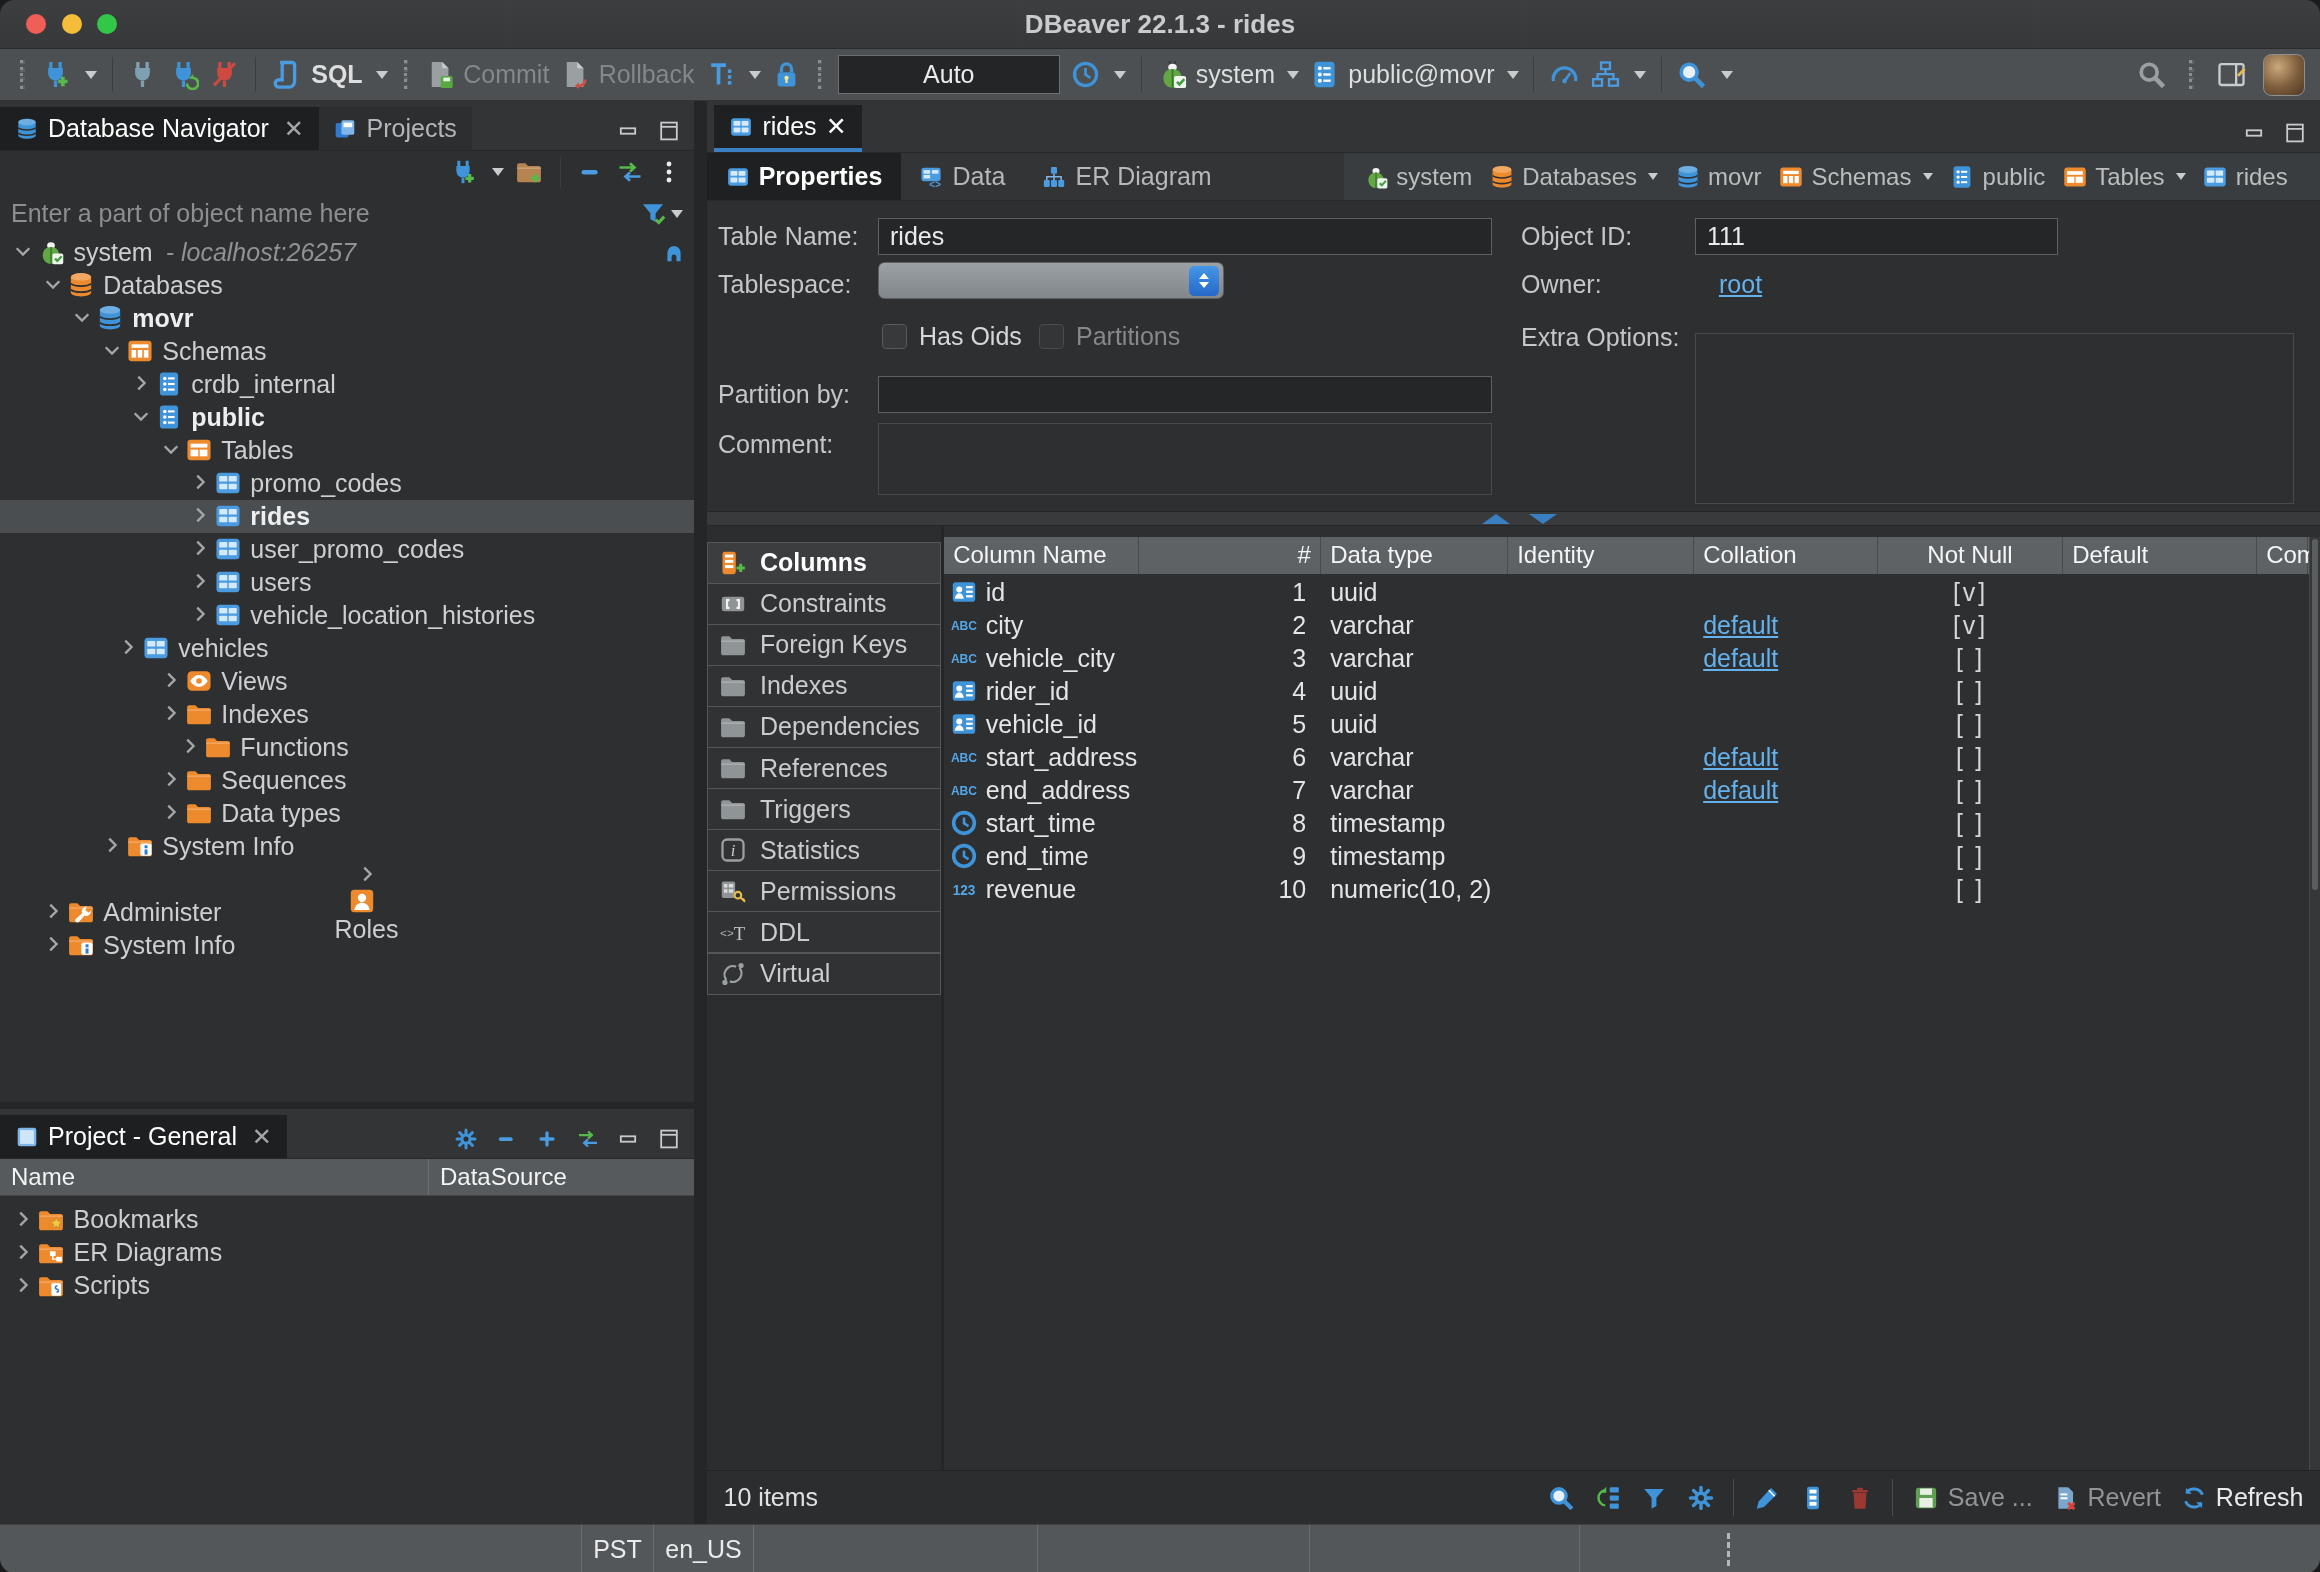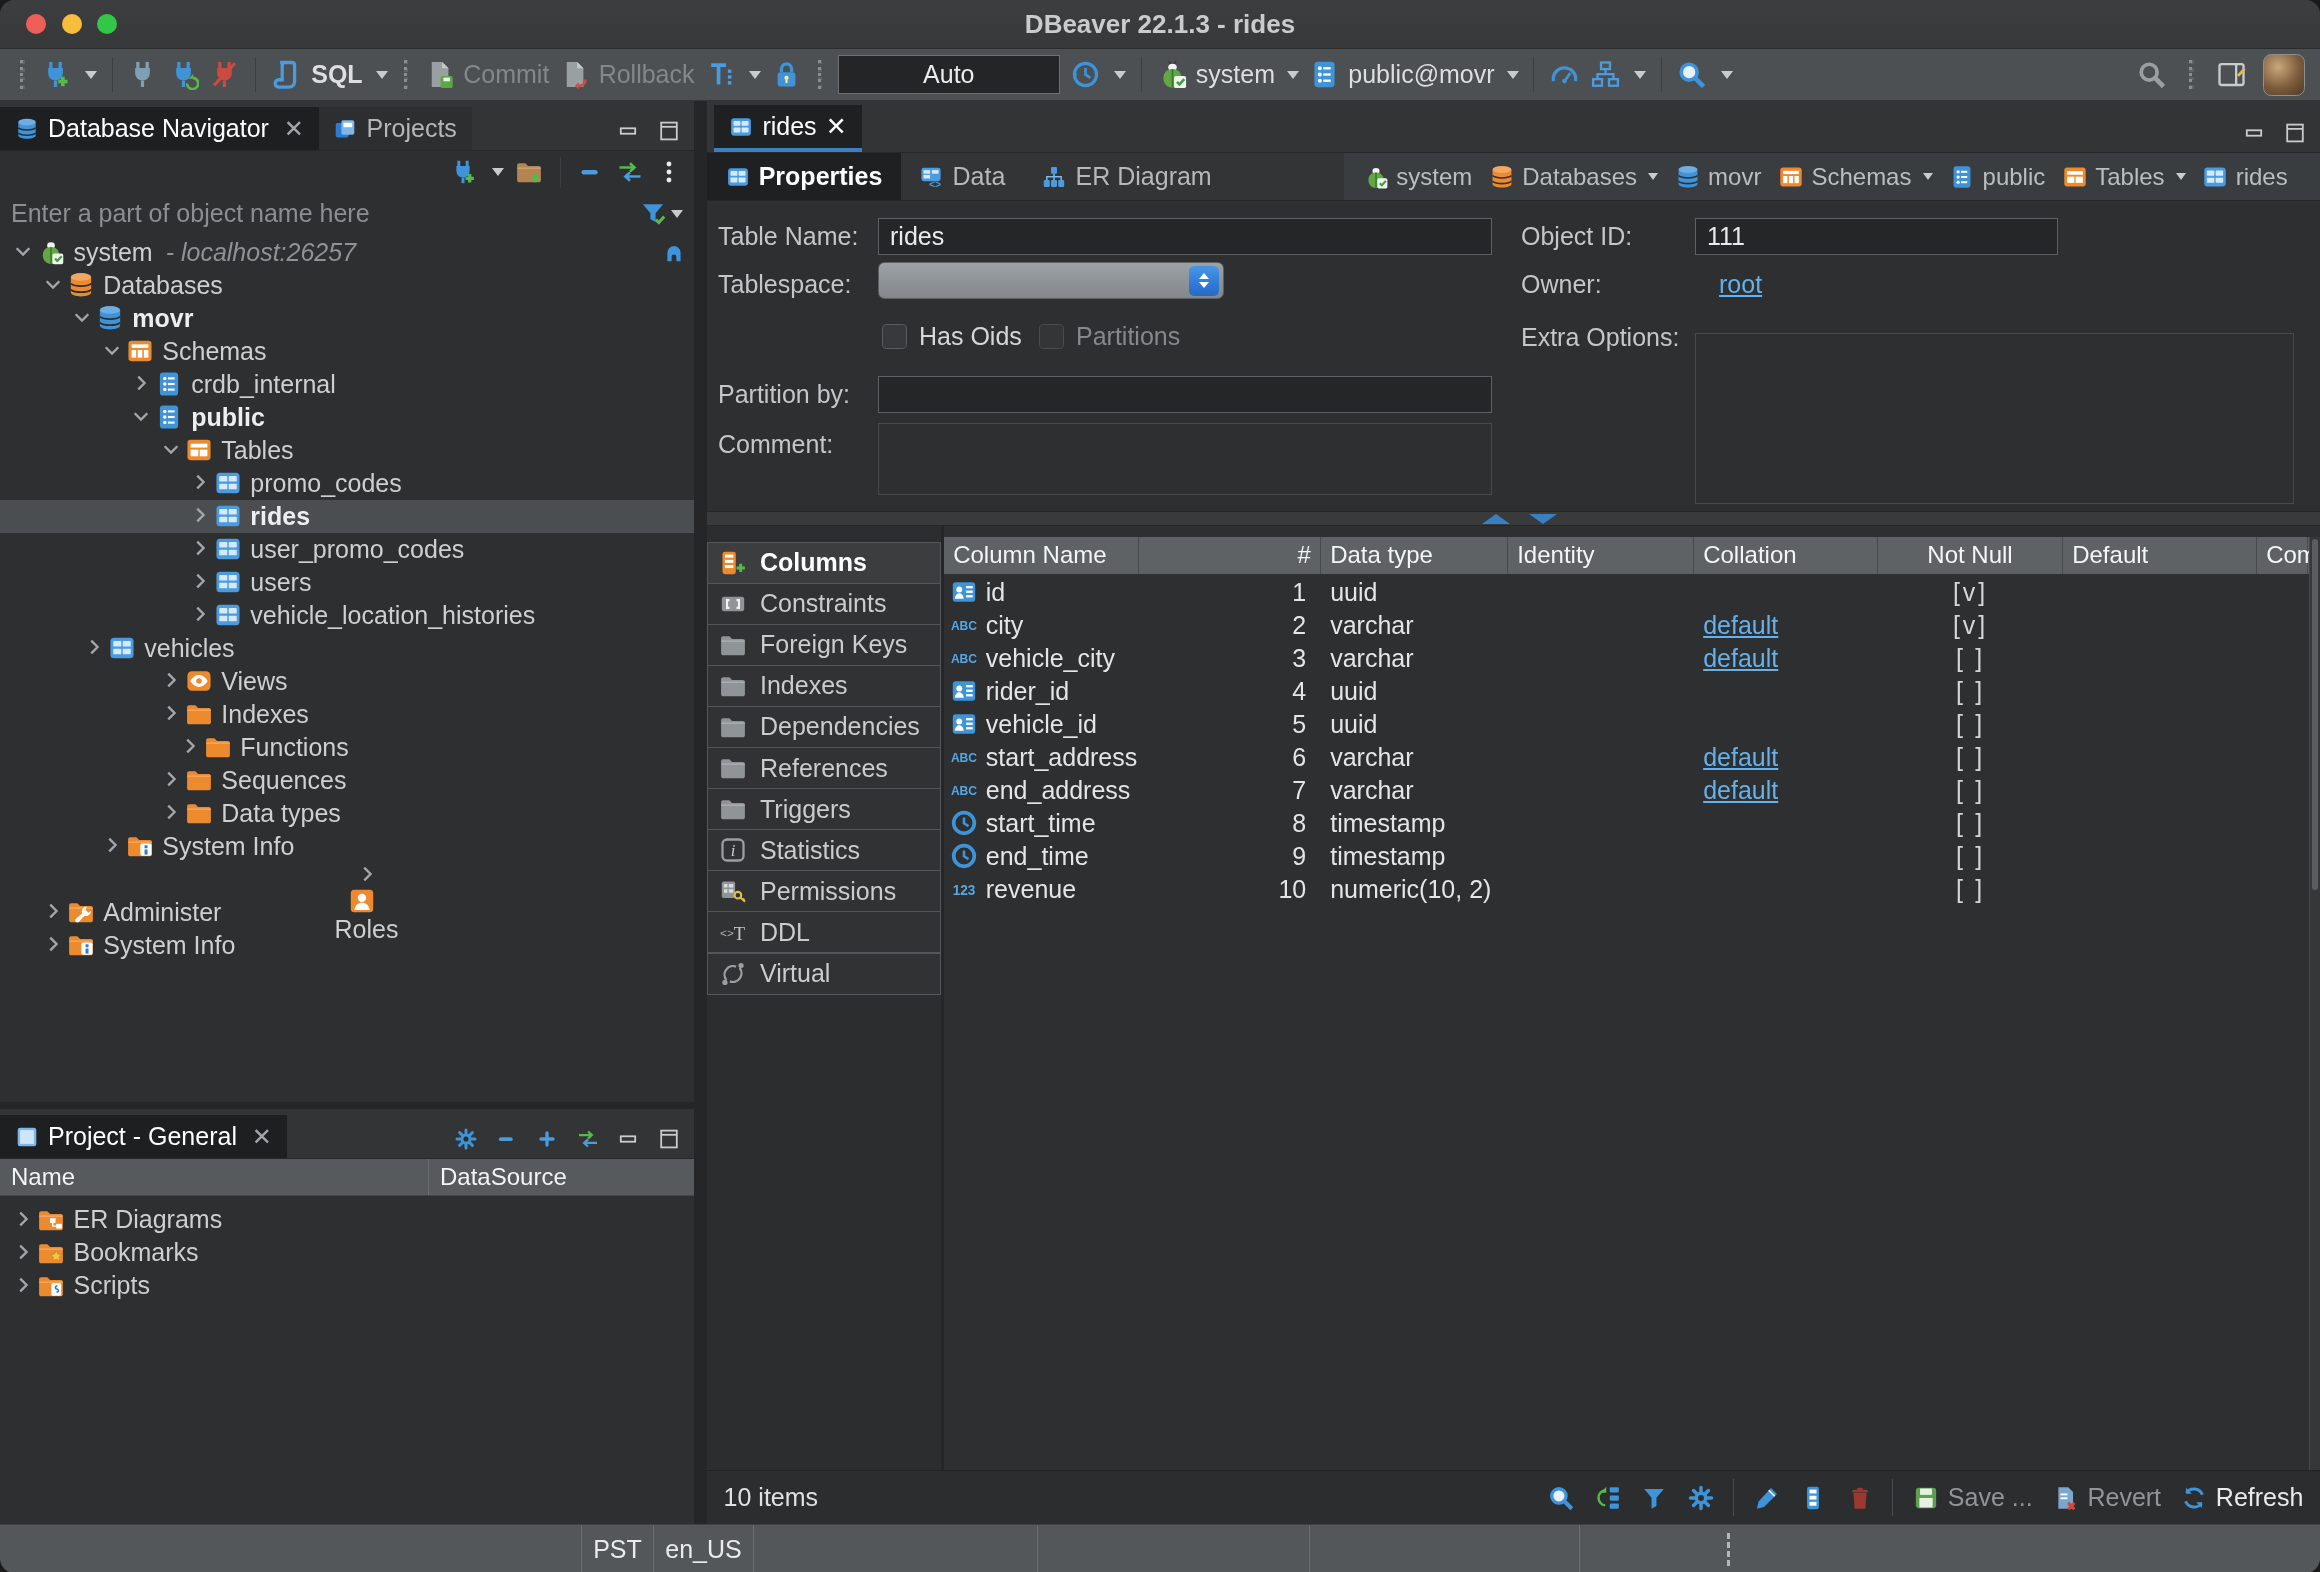--- a/index.html
+++ b/index.html
@@ -646,21 +646,21 @@
                 <svg viewBox="0 0 16 16" xmlns="http://www.w3.org/2000/svg">
                   <rect x="1.4" y="2.2" width="13.2" height="11.6" rx="2" fill="#4a9be0"></rect>
                   <rect x="3" y="4" width="4.6" height="3.2" rx=".5" fill="#d4e9fa"></rect>
                   <rect x="8.4" y="4" width="4.6" height="3.2" rx=".5" fill="#d4e9fa"></rect>
                   <rect x="3" y="8.4" width="4.6" height="3.2" rx=".5" fill="#d4e9fa"></rect>
                   <rect x="8.4" y="8.4" width="4.6" height="3.2" rx=".5" fill="#d4e9fa"></rect>
                 </svg>
               </span>
               <span class="tlabel">vehicle_location_histories</span>
             </div>
-            <div class="trow" style="padding-left: 80px;">
+            <div class="trow" style="padding-left: 114px;">
               <span class="arr">
                 <svg viewBox="0 0 16 16" xmlns="http://www.w3.org/2000/svg">
                   <path d="m6 3.4 4.6 4.6L6 12.6" stroke="#a3a7a9" stroke-width="1.7" fill="none"></path>
                 </svg>
               </span>
               <span class="ic">
                 <svg viewBox="0 0 16 16" xmlns="http://www.w3.org/2000/svg">
                   <rect x="1.4" y="2.2" width="13.2" height="11.6" rx="2" fill="#4a9be0"></rect>
                   <rect x="3" y="4" width="4.6" height="3.2" rx=".5" fill="#d4e9fa"></rect>
                   <rect x="8.4" y="4" width="4.6" height="3.2" rx=".5" fill="#d4e9fa"></rect>
@@ -871,41 +871,41 @@
             <div class="trow" style="padding-left: 9.2px;">
               <span class="arr">
                 <svg viewBox="0 0 16 16" xmlns="http://www.w3.org/2000/svg">
                   <path d="m6 3.4 4.6 4.6L6 12.6" stroke="#a3a7a9" stroke-width="1.7" fill="none"></path>
                 </svg>
               </span>
               <span class="ic">
                 <svg viewBox="0 0 16 16" xmlns="http://www.w3.org/2000/svg">
                   <path d="M1.2 4.2c0-.7.5-1.2 1.2-1.2h3.5l1.6 1.6h6.1c.7 0 1.2.5 1.2 1.2v6.9c0 .7-.5 1.2-1.2 1.2H2.4c-.7 0-1.2-.5-1.2-1.2z" fill="#ee8a2e"></path>
                   <path d="M1.2 5.8h13.6" stroke="#fff" stroke-opacity=".3" stroke-width=".7"></path>
+                  <path d="m11 6.6 1 2 2.2.3-1.6 1.5.4 2.2-2-1.1-2 1.1.4-2.2-1.6-1.5 2.2-.3z" fill="#f4c542" stroke="#b98a1e" stroke-width=".4"></path>
+                </svg>
+              </span>
+              <span class="tlabel">Bookmarks</span>
+            </div>
+            <div class="trow" style="padding-left: 9.2px;">
+              <span class="arr">
+                <svg viewBox="0 0 16 16" xmlns="http://www.w3.org/2000/svg">
+                  <path d="m6 3.4 4.6 4.6L6 12.6" stroke="#a3a7a9" stroke-width="1.7" fill="none"></path>
+                </svg>
+              </span>
+              <span class="ic">
+                <svg viewBox="0 0 16 16" xmlns="http://www.w3.org/2000/svg">
+                  <path d="M1.2 4.2c0-.7.5-1.2 1.2-1.2h3.5l1.6 1.6h6.1c.7 0 1.2.5 1.2 1.2v6.9c0 .7-.5 1.2-1.2 1.2H2.4c-.7 0-1.2-.5-1.2-1.2z" fill="#ee8a2e"></path>
+                  <path d="M1.2 5.8h13.6" stroke="#fff" stroke-opacity=".3" stroke-width=".7"></path>
                   <rect x="7.4" y="7" width="3.2" height="2.7" fill="#fff"></rect>
                   <rect x="11" y="10.2" width="3.2" height="2.7" fill="#fff"></rect>
                   <path d="M9 9.7v1.8h3.6" stroke="#fff" stroke-width=".8" fill="none"></path>
                 </svg>
               </span>
               <span class="tlabel">ER Diagrams</span>
-            </div>
-            <div class="trow" style="padding-left: 9.2px;">
-              <span class="arr">
-                <svg viewBox="0 0 16 16" xmlns="http://www.w3.org/2000/svg">
-                  <path d="m6 3.4 4.6 4.6L6 12.6" stroke="#a3a7a9" stroke-width="1.7" fill="none"></path>
-                </svg>
-              </span>
-              <span class="ic">
-                <svg viewBox="0 0 16 16" xmlns="http://www.w3.org/2000/svg">
-                  <path d="M1.2 4.2c0-.7.5-1.2 1.2-1.2h3.5l1.6 1.6h6.1c.7 0 1.2.5 1.2 1.2v6.9c0 .7-.5 1.2-1.2 1.2H2.4c-.7 0-1.2-.5-1.2-1.2z" fill="#ee8a2e"></path>
-                  <path d="M1.2 5.8h13.6" stroke="#fff" stroke-opacity=".3" stroke-width=".7"></path>
-                  <path d="m11 6.6 1 2 2.2.3-1.6 1.5.4 2.2-2-1.1-2 1.1.4-2.2-1.6-1.5 2.2-.3z" fill="#f4c542" stroke="#b98a1e" stroke-width=".4"></path>
-                </svg>
-              </span>
-              <span class="tlabel">Bookmarks</span>
             </div>
             <div class="trow" style="padding-left: 9.2px;">
               <span class="arr">
                 <svg viewBox="0 0 16 16" xmlns="http://www.w3.org/2000/svg">
                   <path d="m6 3.4 4.6 4.6L6 12.6" stroke="#a3a7a9" stroke-width="1.7" fill="none"></path>
                 </svg>
               </span>
               <span class="ic">
                 <svg viewBox="0 0 16 16" xmlns="http://www.w3.org/2000/svg">
                   <path d="M1.2 4.2c0-.7.5-1.2 1.2-1.2h3.5l1.6 1.6h6.1c.7 0 1.2.5 1.2 1.2v6.9c0 .7-.5 1.2-1.2 1.2H2.4c-.7 0-1.2-.5-1.2-1.2z" fill="#ee8a2e"></path>

